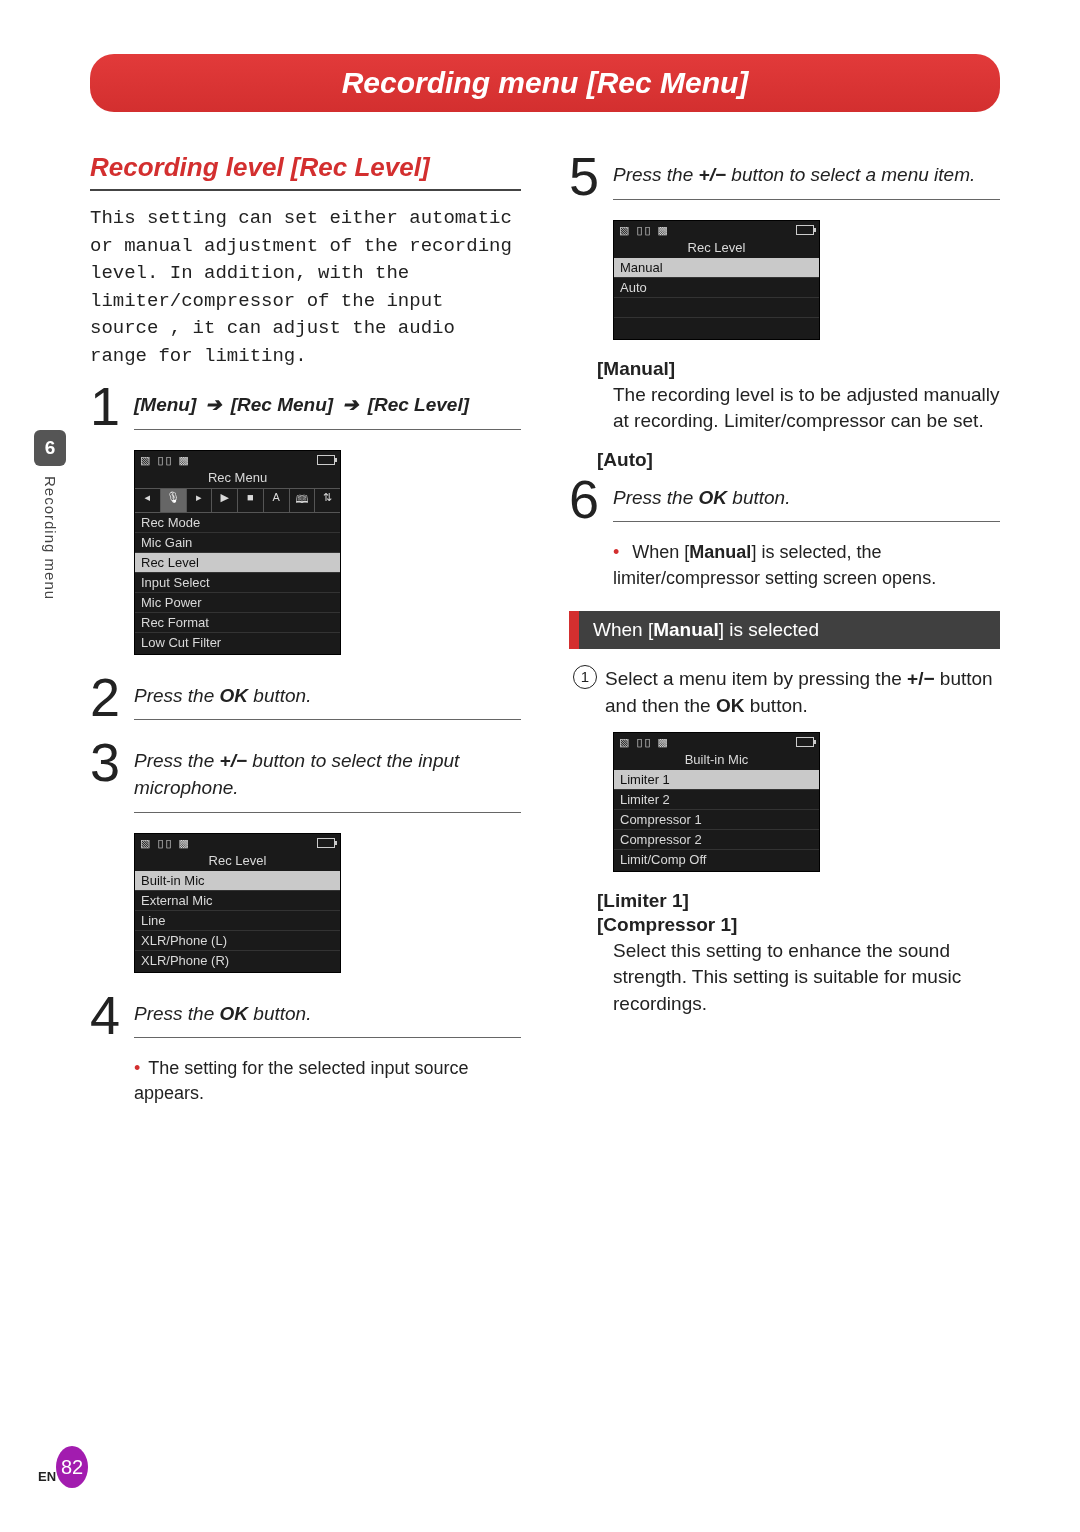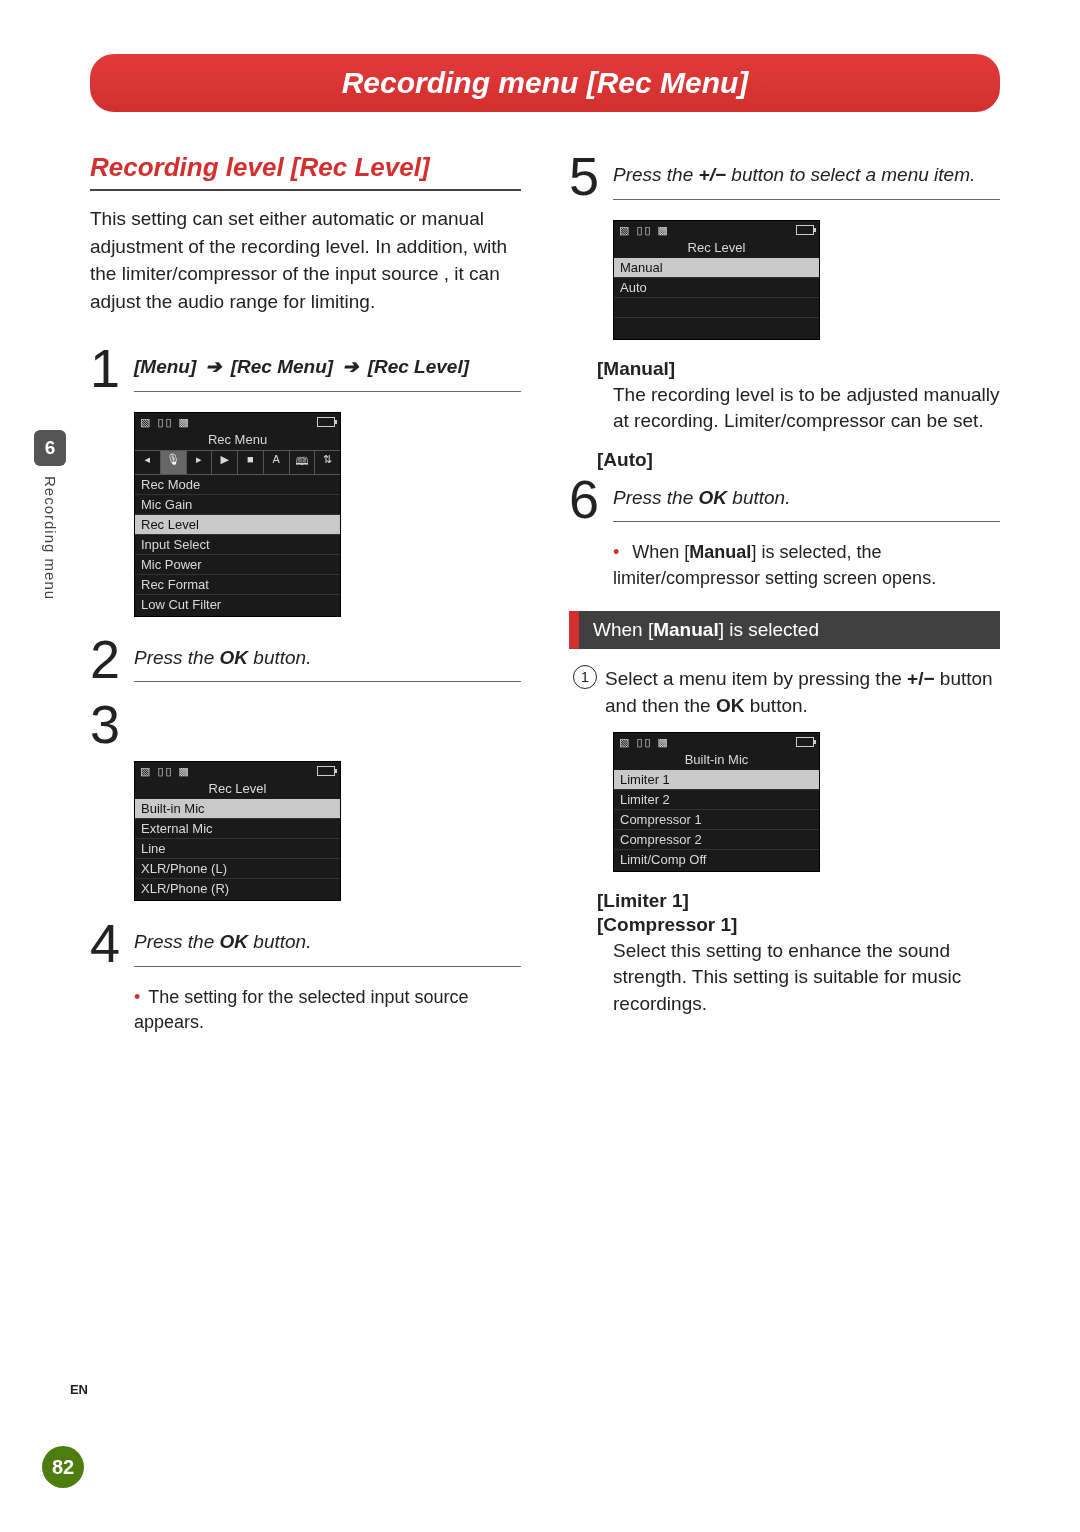--- a/index.html
+++ b/index.html
@@ -45,21 +45,22 @@
     font-size: 26px;
     font-weight: 700;
     font-style: italic;
     border-bottom: 2px solid #444;
     padding-bottom: 6px;
     margin-bottom: 14px;
   }
   .intro {
     font-size: 19px;
     line-height: 1.45;
-    margin-bottom: 29px;
+    margin-bottom: 12px;
+    font-family: Liberation Mono, monospace;
   }
   .step {
     display: flex;
     align-items: flex-start;
     margin-bottom: 10px;
   }
   .step-num {
     font-size: 54px;
     font-weight: 400;
     line-height: 0.9;
@@ -190,38 +191,37 @@
     writing-mode: vertical-rl;
     font-size: 15px;
     color: #444;
     letter-spacing: 1px;
   }
   .footer {
     position: absolute;
     left: 38px;
     bottom: 44px;
     display: flex;
-    align-items: center;
-    flex-direction: column;
+    align-items: flex-end;
+    flex-direction: row;
     width: 50px;
-    gap: 45px;
   }
   .footer-lang {
     font-size: 13px;
     font-weight: 700;
     margin-bottom: 4px;
     align-self: flex-end;
   }
   .page-badge {
-    background: #4d7c0f;
+    background: #a21caf;
     color: #fff;
     border-radius: 50%;
     width: 42px; height: 42px;
     display: flex; align-items:center; justify-content:center;
-    font-size: 20px; font-weight: 700;
+    font-size: 20px; font-weight: 400;
   }
   .batt {
     display:inline-block; width:16px; height:8px; border:1px solid #ccc; position:relative;
   }
   .batt::after{content:"";position:absolute;right:-3px;top:2px;width:2px;height:4px;background:#ccc;}
 </style>
 </head>
 <body>
 
 <div class="page">
@@ -281,20 +281,23 @@
 
       <div class="step">
         <div class="step-num">2</div>
         <div class="step-body">
           <span>Press the </span><b>OK</b><span> button.</span>
         </div>
       </div>
 
       <div class="step">
         <div class="step-num">3</div>
+        <div class="step-body">
+          <span>Press the </span><b>+/−</b><span> button to select the input microphone.</span>
+        </div>
       </div>
       <div class="lcd">
         <div class="lcd-status">
           <span class="ico">▧ ▯▯ ▩</span>
           <span class="batt"></span>
         </div>
         <div class="lcd-title">Rec Level</div>
         <div class="lcd-body">
           <div class="lcd-row sel">Built-in Mic</div>
           <div class="lcd-row">External Mic</div>

